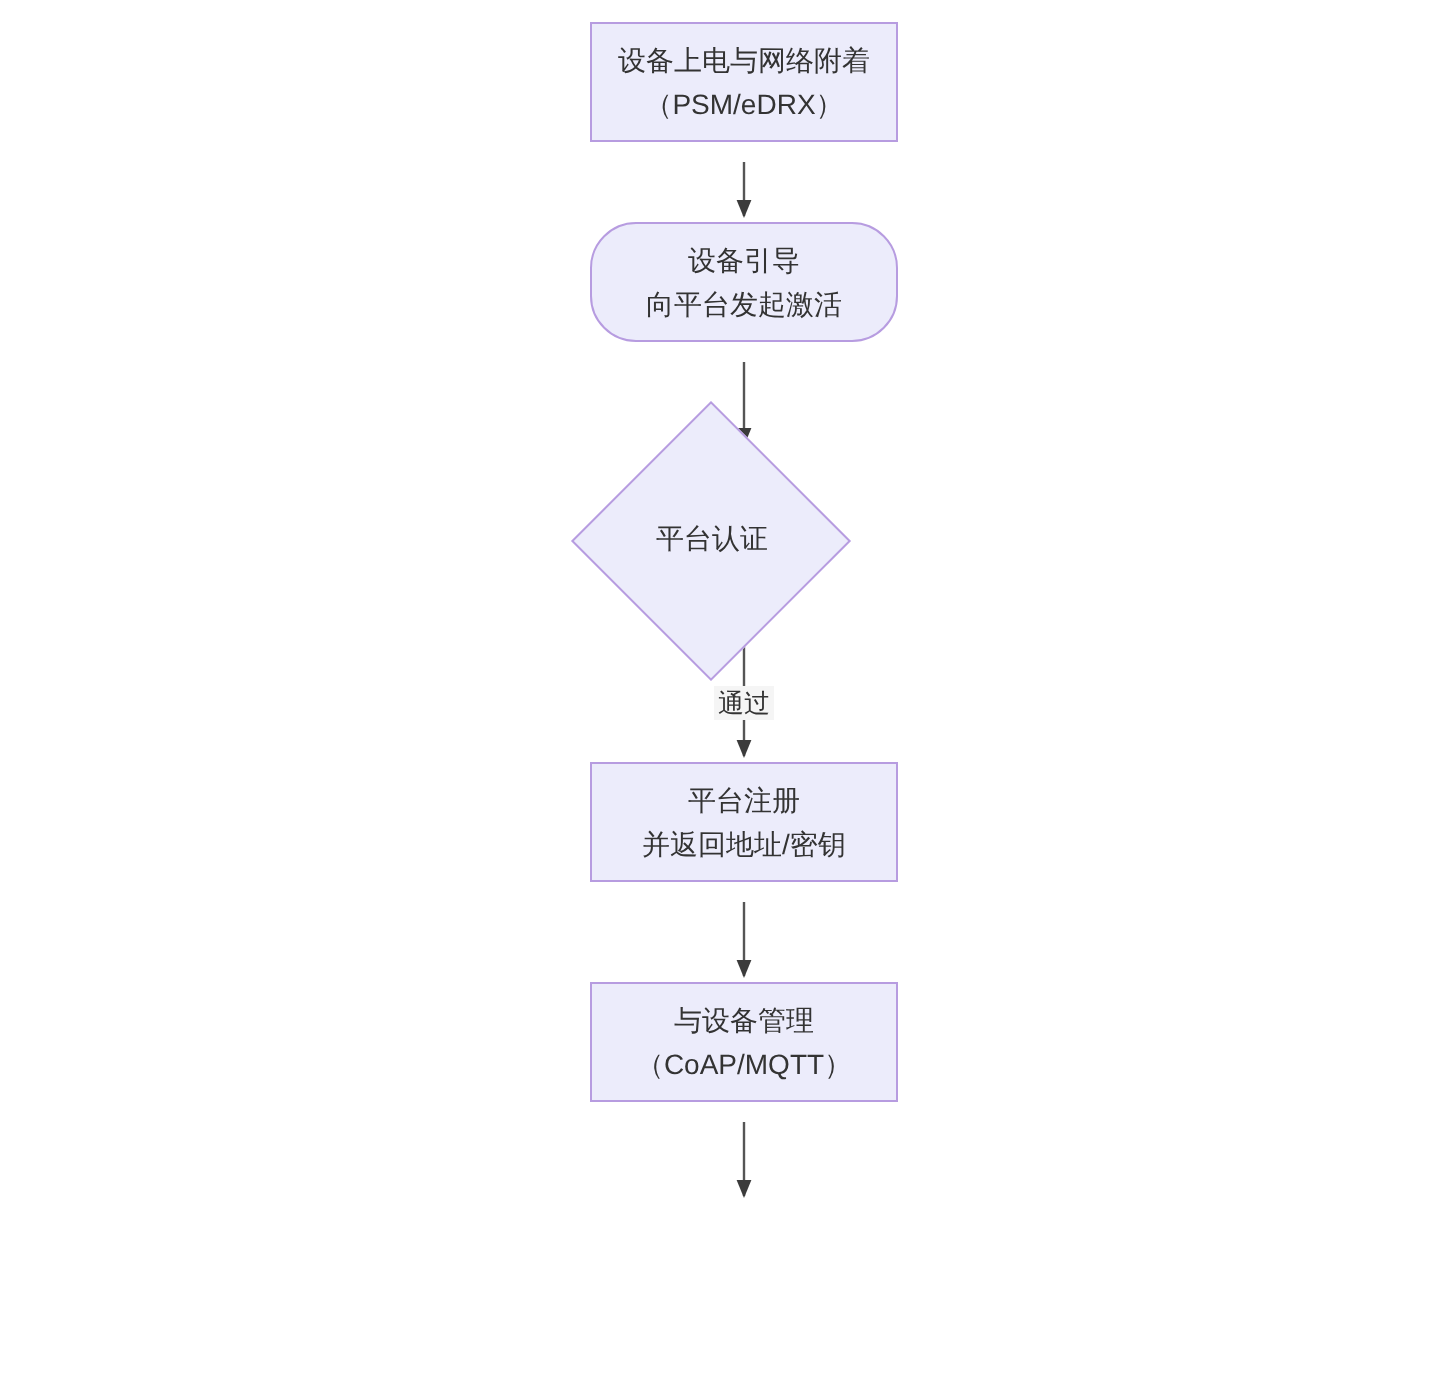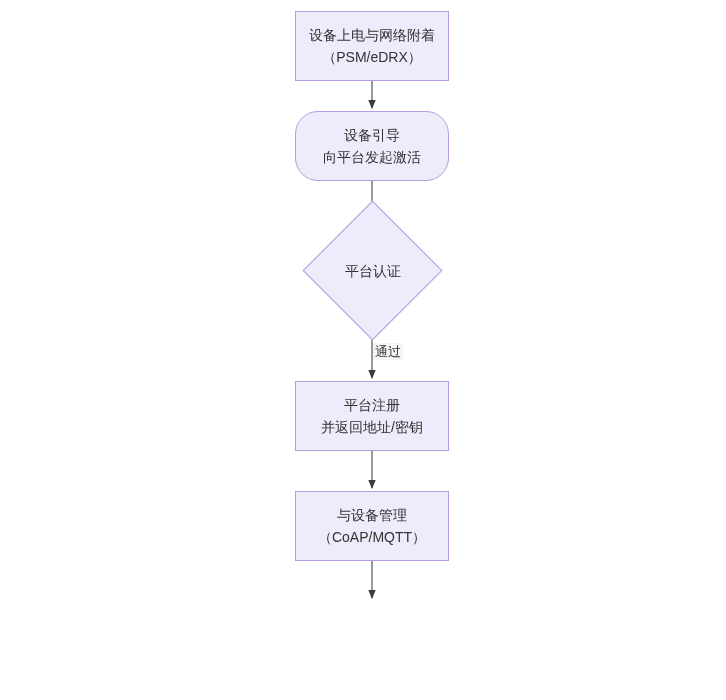--- a/index.html
+++ b/index.html
@@ -28,21 +28,21 @@
   .node {
     position: absolute;
     box-sizing: border-box;
     display: flex;
     align-items: center;
     justify-content: center;
     text-align: center;
   }
   .node.process {
     width: 154px;
-    height: 70px;
+    height: 60px;
     background: #ececfb;
     border: 1px solid #b79ce0;
     color: #333333;
     font-size: 14px;
     line-height: 22px;
   }
   .node-label {
     white-space: pre-line;
     padding: 0 4px;
   }
@@ -71,21 +71,20 @@
     color: #333333;
   }
   .edge-label {
     position: absolute;
     font-size: 13px;
     line-height: 17px;
     color: #333333;
     background: #f5f5f5;
     padding: 0px 2px;
     white-space: nowrap;
-    margin-left: 16px;
   }
 </style>
 </head>
 <body>
 
 <div id="flowchart">
 
   <svg id="edge-layer" viewBox="0 0 726 700" width="726" height="700" xmlns="http://www.w3.org/2000/svg">
     <defs>
       <marker id="arrowhead" markerWidth="9" markerHeight="9" refX="8" refY="4.5" orient="auto" markerUnits="userSpaceOnUse">
@@ -112,21 +111,21 @@
   <div class="node process" style="left:295px; top:11px;">
     <span class="node-label">设备上电与网络附着
 （PSM/eDRX）</span>
   </div>
 
   <div class="node process" style="left:295px; top:111px;border-radius:23px;">
     <span class="node-label">设备引导
 向平台发起激活</span>
   </div>
 
-  <div class="node decision" style="left:303px; top:201px;">
+  <div class="node decision" style="left:286px; top:201px;font-family:Liberation Serif, serif;">
     <span class="diamond-shape"></span>
     <span class="diamond-label">平台认证</span>
   </div>
 
   <div class="edge-label" style="left:357px; top:343px;">通过</div>
 
   <div class="node process" style="left:295px; top:381px;">
     <span class="node-label">平台注册
 并返回地址/密钥</span>
   </div>

